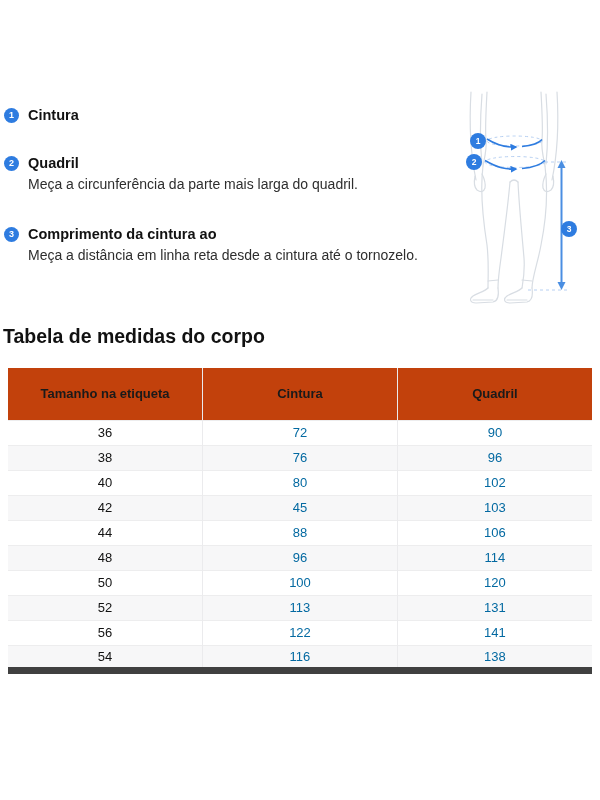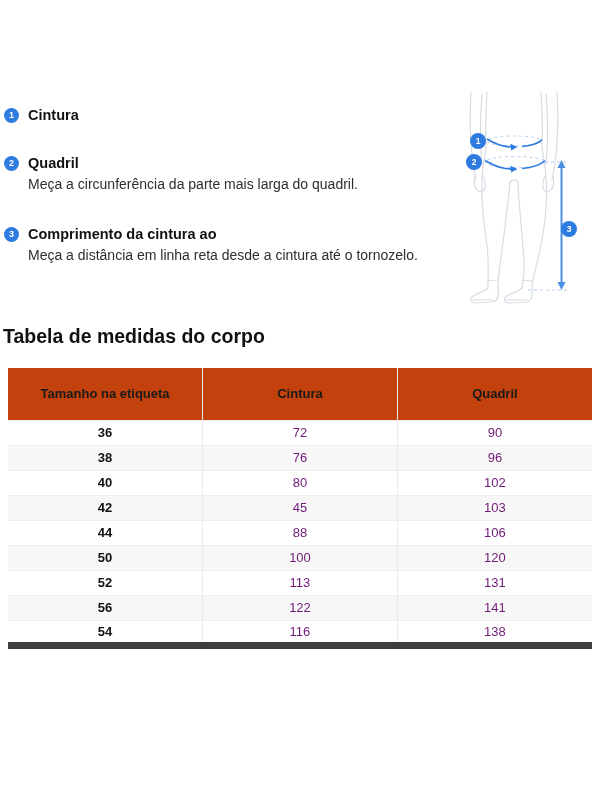--- a/index.html
+++ b/index.html
@@ -24,26 +24,26 @@
 
   
   .section-title { position:absolute; top:322px; left:3px; font-size:19.5px;
                    font-weight:700; color:#111; line-height:28px; }
 
   
   .size-table-wrap { position:absolute; top:368px; left:8px; width:584px; }
   table.size-table { width:100%; border-collapse:collapse; table-layout:fixed; }
   .size-table th { height:52px; background:#c2410c; font-size:13px; font-weight:700;
                    color:#1a1a1a; text-align:center; vertical-align:middle; }
-  .size-table td { height:25px; font-size:13px; color:#701a75; text-align:center;
+  .size-table td { height:25px; font-size:13px; color:#0369a1; text-align:center;
                    vertical-align:middle; border-top:1px solid #ededee; }
   .size-table tbody tr:last-child td { border-bottom:7px solid #404040; }
   .size-table tbody tr:nth-child(even) td { background:#f7f7f8; }
   .size-table th + th, .size-table td + td { border-left:1px solid #ebebed; }
-  .size-table td:first-child { font-weight:700; color:#111; }
+  .size-table td:first-child { font-weight:400; color:#111; }
 </style>
 </head>
 <body>
 
 <div class="page">
 
   <div class="instructions">
 
     <div class="instr-item">
       <div class="instr-head">
@@ -167,20 +167,25 @@
           <td>42</td>
           <td>45</td>
           <td>103</td>
         </tr>
         <tr>
           <td>44</td>
           <td>88</td>
           <td>106</td>
         </tr>
         <tr>
+          <td>48</td>
+          <td>96</td>
+          <td>114</td>
+        </tr>
+        <tr>
           <td>50</td>
           <td>100</td>
           <td>120</td>
         </tr>
         <tr>
           <td>52</td>
           <td>113</td>
           <td>131</td>
         </tr>
         <tr>

